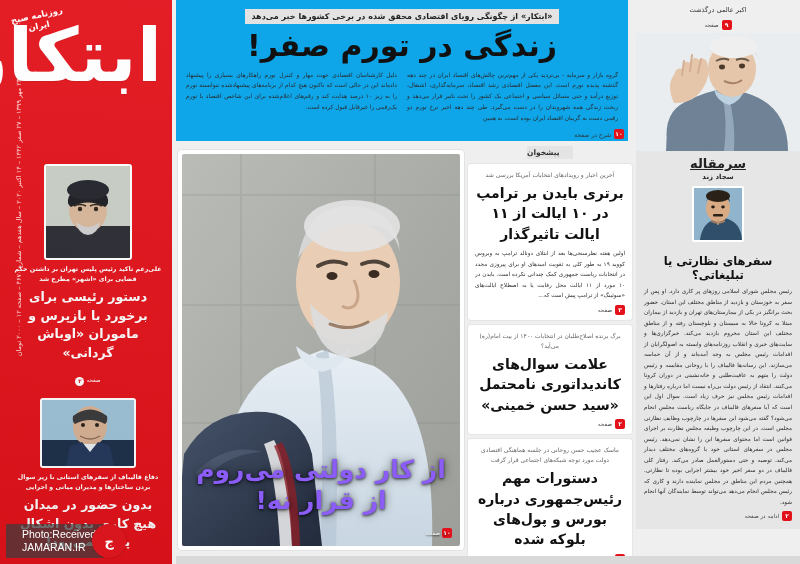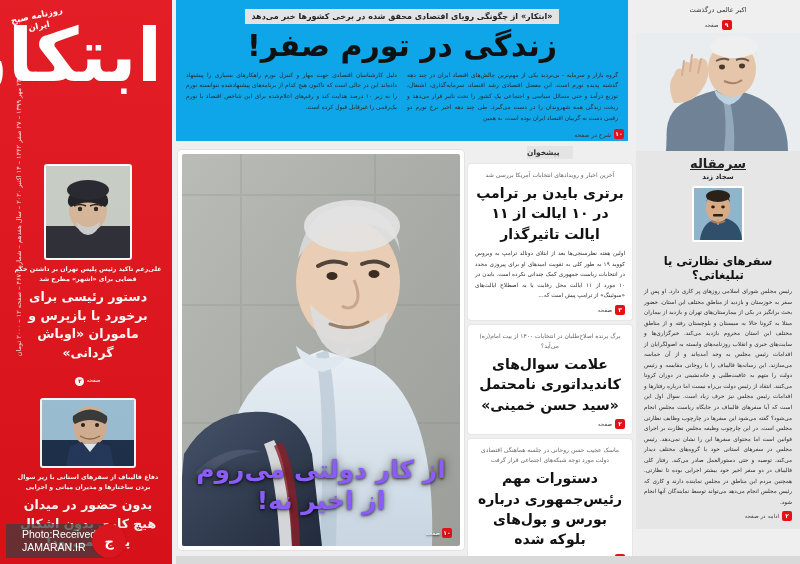--- a/index.html
+++ b/index.html
@@ -350,21 +350,21 @@
 
         <path d="M6 300 q26 -46 82 -42 q36 4 46 42 l10 92 h-146z" fill="url(#coat)"></path>
         <path d="M96 286 q16 28 18 106 l-12 0 q-4 -72 -16 -102z" fill="#f2f2f2" opacity=".85"></path>
         <path d="M104 288 q16 30 18 104 l-8 0 q-4 -70 -18 -100z" fill="#8c1f28" opacity=".8"></path>
         <path d="M18 318 q30 -30 66 -20 q-40 2 -62 34z" fill="#5b6880" opacity=".5"></path>
       </svg>
     </div>
 
     <div class="photo-head">
       <span>از کار دولتی می‌روم</span><br>
-      <span>از اخیر نه!</span>
+      <span>از قرار نه!</span>
     </div>
     <div class="photo-badge">
       <span class="pin">۱۰</span>
       <span>صفحه</span>
     </div>
   </div>
 
   <div class="midcol">
     <span class="sec-label">پیشخوان</span>
 

